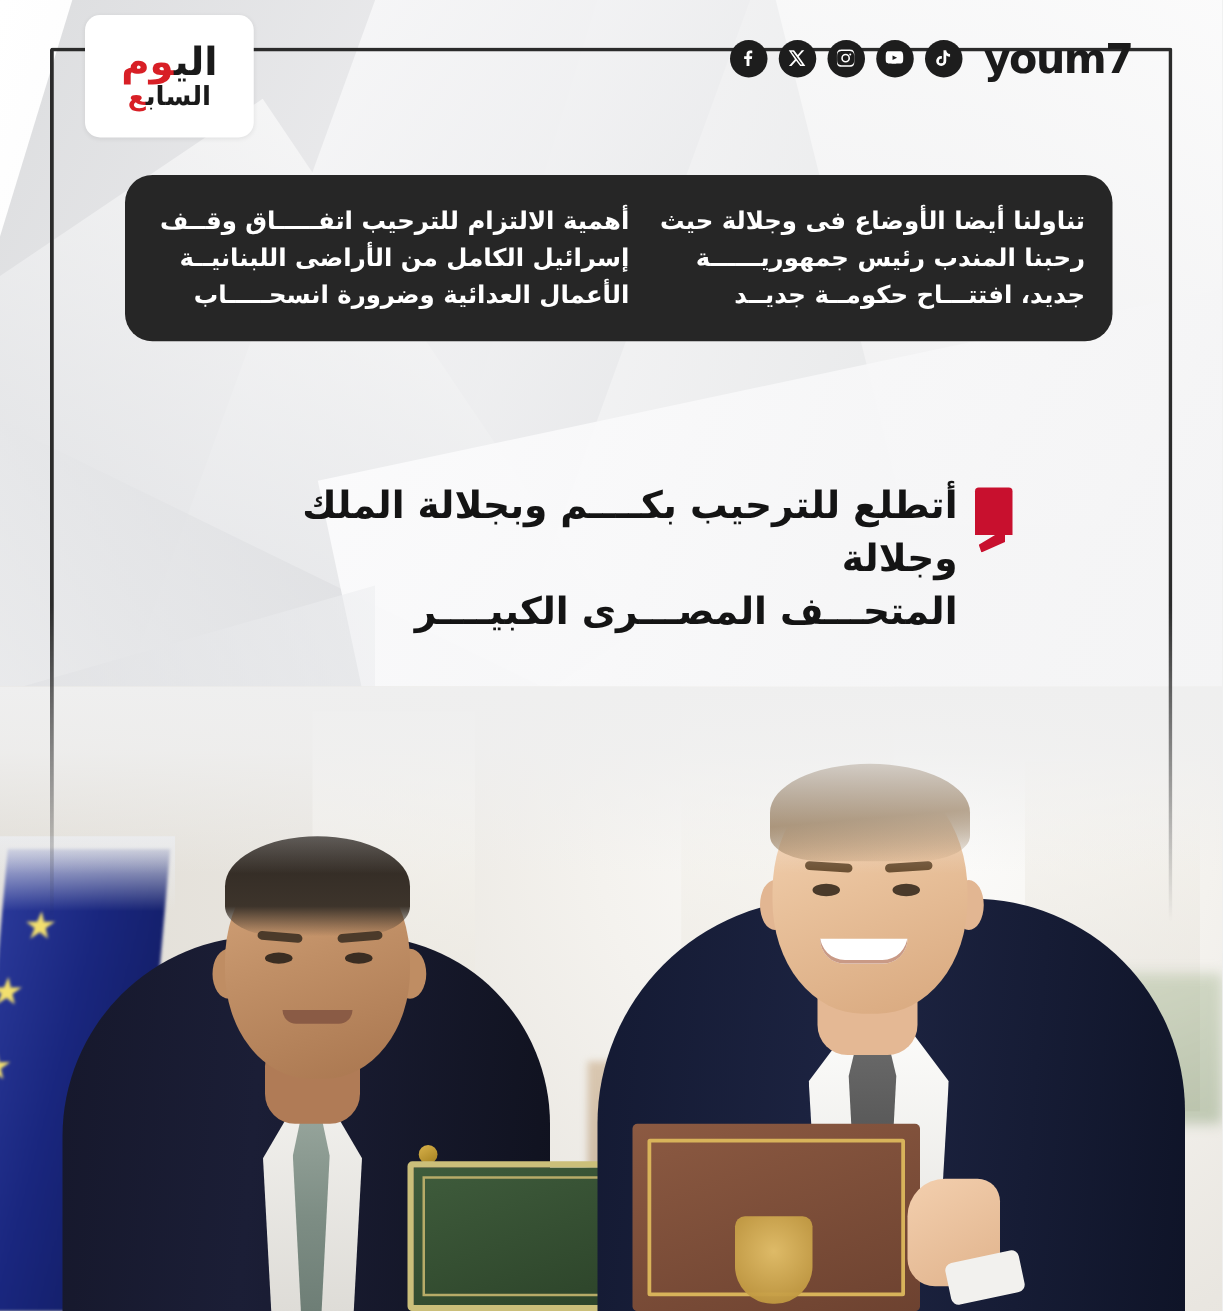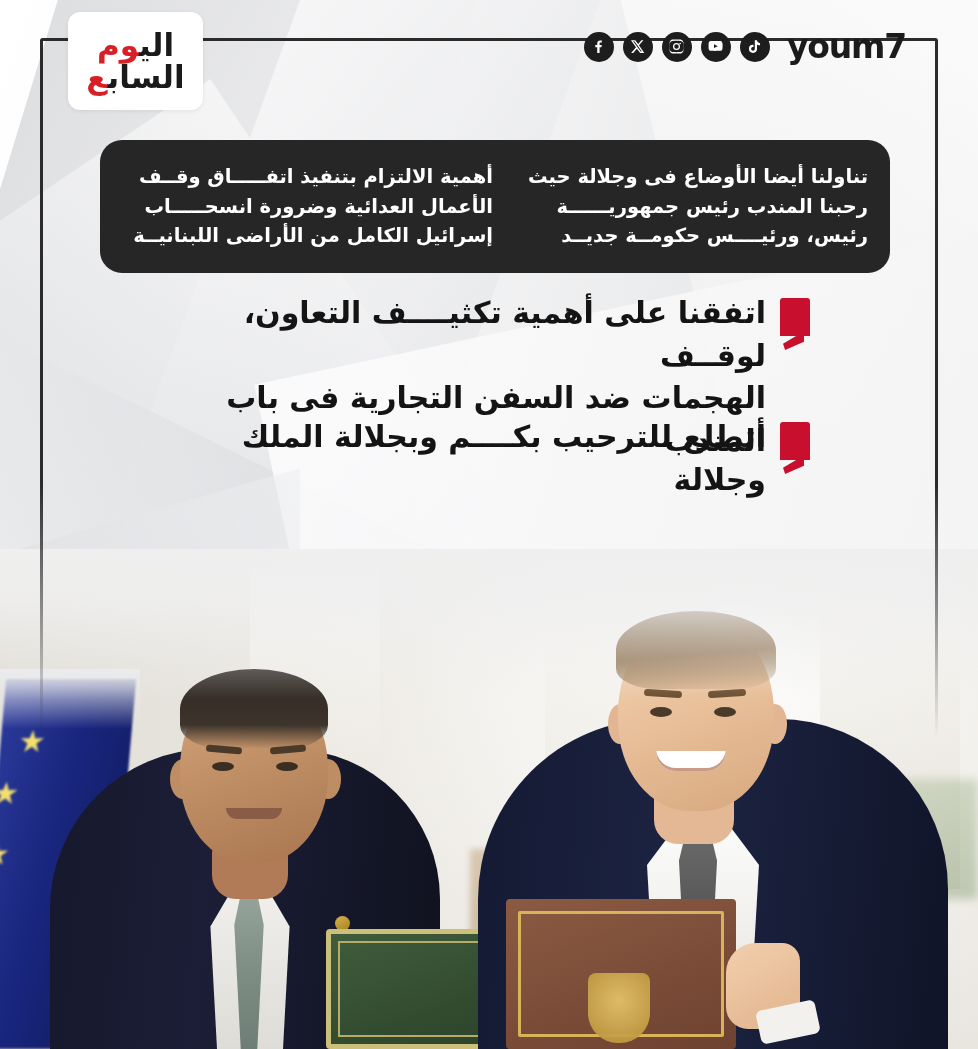--- a/index.html
+++ b/index.html
@@ -58,21 +58,21 @@
     flex-direction:column; gap:1px;
     box-shadow:0 1px 4px rgba(0,0,0,.08);
   }
   .logo-l1,.logo-l2{
     direction:rtl; font-weight:900; letter-spacing:-1px;
     font-family:"DejaVu Sans","Liberation Sans",sans-serif;
     line-height:1;
   }
   .logo-l1{ font-size:31px; color:#1a1a1a; }
   .logo-l1 .hl{ color:#d81f26; }
-  .logo-l2{ font-size:31px; color:#1a1a1a; }
+  .logo-l2{ font-size:21px; color:#1a1a1a; }
   .logo-l2 .hl{ color:#d81f26; }
 
   .social{
     position:absolute; right:72px; top:30px;
     display:flex; align-items:center; gap:9px;
   }
   .sicon{
     width:30px; height:30px; border-radius:50%;
     background:#1d1d1d; color:#fff;
     display:flex; align-items:center; justify-content:center;
@@ -99,21 +99,21 @@
   }
   .panel-col.left{ padding-left:10px; }
   .panel-col p{ white-space:nowrap; }
 
   
   .quote{
     position:absolute; direction:rtl; display:flex;
     align-items:flex-start; justify-content:flex-start; gap:14px;
   }
   .q1{ left:170px; top:292px; width:640px; }
-  .q2{ left:170px; top:416px; width:640px; }
+  .q2{ left:170px; top:384px; width:640px; }
   .qmark{
     flex:0 0 auto; width:30px; height:52px; position:relative; margin-top:6px;
   }
   .qmark .stem{
     position:absolute; left:0; top:0; width:30px; height:38px;
     background:#c8102e; border-radius:3px 3px 0 0;
   }
   .qmark .tail{
     position:absolute; left:3px; top:30px; width:21px; height:22px;
     background:#c8102e;
@@ -400,43 +400,34 @@
           <path d="M16.6 5.82A4.28 4.28 0 0 1 15.54 3h-3.1v12.4a2.59 2.59 0 0 1-2.6 2.5 2.6 2.6 0 1 1 .76-5.08V9.66a5.72 5.72 0 0 0-.76-.06A5.7 5.7 0 1 0 15.54 15.3V9.01a7.35 7.35 0 0 0 4.3 1.38V7.3a4.3 4.3 0 0 1-3.24-1.48z"></path>
         </svg>
     </span>
     <span class="brand">youm7</span>
   </div>
 
   <div class="panel">
     <div class="panel-col right">
       <p>تناولنا أيضا الأوضاع فى وجلالة حيث</p>
       <p>رحبنا المندب رئيس جمهوريــــــة</p>
-      <p>رئيس، ورئيــــس حكومــة جديــد</p>
+      <p>جديد، افتتـــاح حكومــة جديــد</p>
     </div>
     <div class="panel-col left">
-      <p>أهمية الالتزام بتنفيذ اتفـــــاق وقــف</p>
+      <p>أهمية الالتزام للترحيب اتفـــــاق وقــف</p>
+      <p>إسرائيل الكامل من الأراضى اللبنانيــة</p>
       <p>الأعمال العدائية وضرورة انسحـــــاب</p>
-      <p>إسرائيل الكامل من الأراضى اللبنانيــة</p>
     </div>
   </div>
 
-  <div class="quote q1">
-    <span class="qmark">
-      <span class="stem"></span>
-        <span class="tail"></span>
-    </span>
-    <div class="qtext">
-      <div>اتفقنا على أهمية تكثيــــف التعاون، لوقــف</div>
-      <div>الهجمات ضد السفن التجارية فى باب المندب</div>
-    </div>
-  </div>
 
   <div class="quote q2">
     <span class="qmark">
       <span class="stem"></span>
         <span class="tail"></span>
     </span>
     <div class="qtext">
       <div>أتطلع للترحيب بكــــم وبجلالة الملك وجلالة</div>
+      <div>المتحـــف المصـــرى الكبيــــر</div>
     </div>
   </div>
 
 </div>
 
 </body></html>

